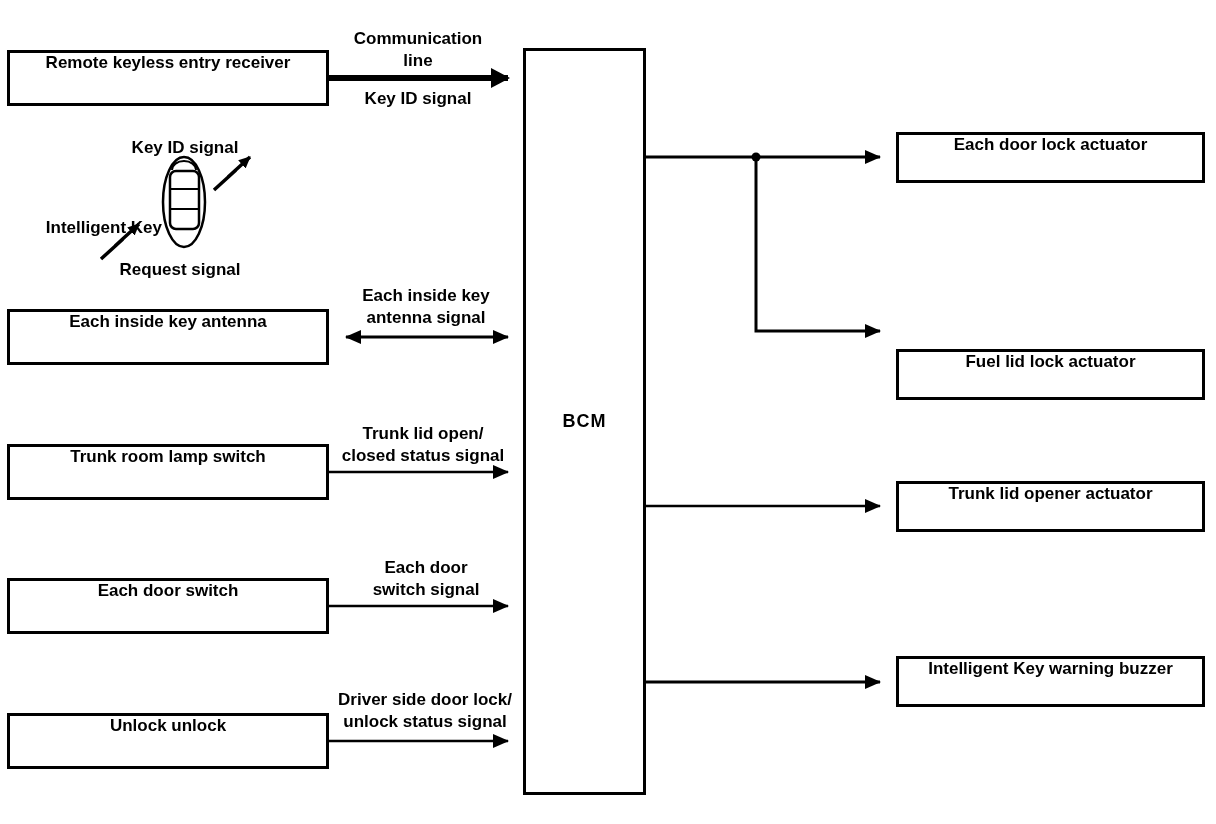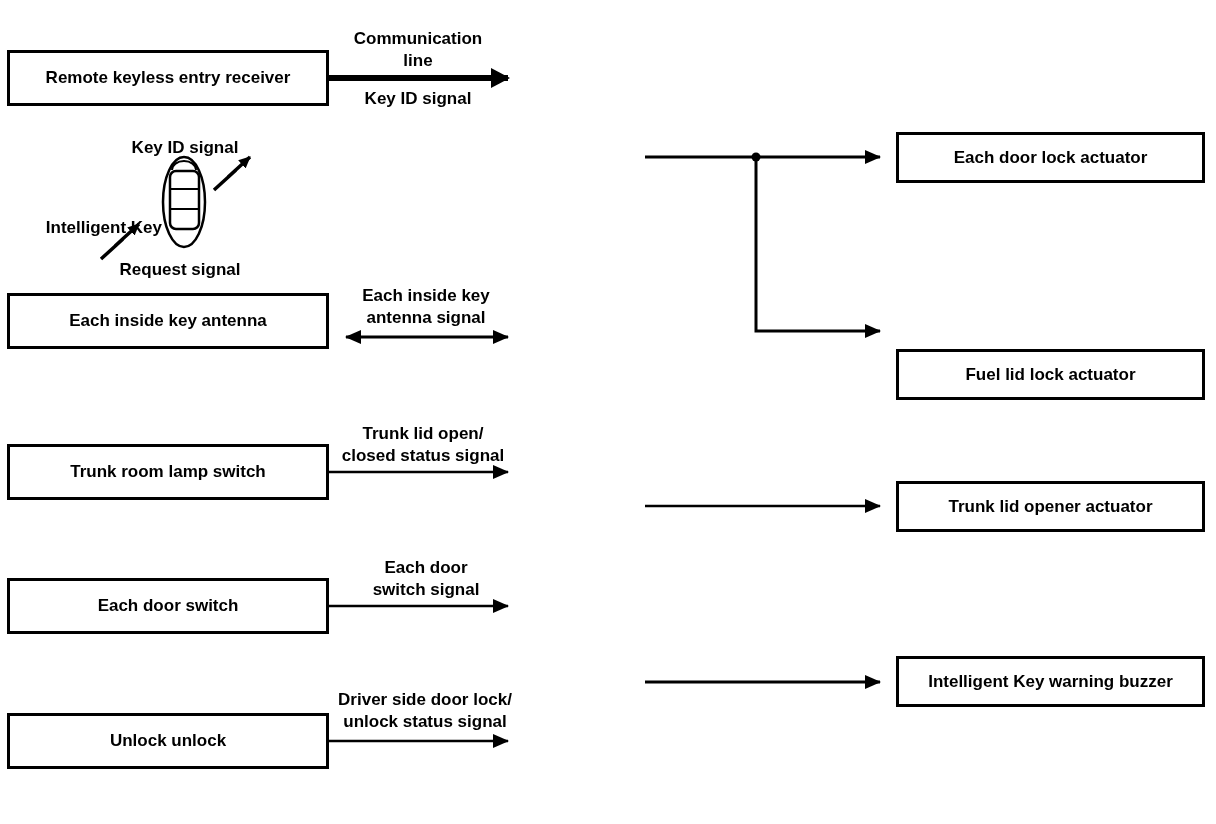--- a/index.html
+++ b/index.html
@@ -2,21 +2,21 @@
 <html><head>
 <meta charset="utf-8">
 <style>
   html,body{margin:0;padding:0;background:#fff;}
   .canvas{
     position:relative;width:1216px;height:824px;background:#fff;
     font-family:"Liberation Sans",sans-serif;color:#000;overflow:hidden;
   }
   .box{
     position:absolute;box-sizing:border-box;background:#fff;border:3px solid #000;
-    display:flex;align-items:center;justify-content:center;text-align:center;
+    display:flex;justify-content:center;text-align:center;
     font-weight:bold;font-size:17px;
   }
   .bcm{
     position:absolute;box-sizing:border-box;background:#fff;border:3px solid #000;
     display:flex;align-items:center;justify-content:center;
     font-weight:bold;font-size:18px;letter-spacing:1px;
   }
   .lbl{
     position:absolute;text-align:center;font-weight:bold;font-size:17px;
     line-height:22px;white-space:nowrap;
@@ -58,25 +58,28 @@
       <ellipse cx="184" cy="202" rx="21" ry="45" fill="#fff" stroke="#000" stroke-width="2.5"></ellipse>
       <path d="M 172,170 A 12,9 0 0 1 196,170" fill="none" stroke="#000" stroke-width="2"></path>
       <rect x="170" y="171" width="29" height="58" rx="6" fill="#fff" stroke="#000" stroke-width="2.5"></rect>
       <line x1="170" y1="189" x2="199" y2="189" stroke="#000" stroke-width="2"></line>
       <line x1="170" y1="209" x2="199" y2="209" stroke="#000" stroke-width="2"></line>
     </g>
     <polyline points="214,190 236,170 228,177 250,157" fill="none" stroke="#000" stroke-width="3.5" marker-end="url(#arrSmall)"></polyline>
     <polyline points="101,259 123,239 115,246 139,224" fill="none" stroke="#000" stroke-width="3.5" marker-end="url(#arrSmall)"></polyline>
   </svg>
 
+  <div class="bcm" style="left:523px;top:48px;width:123px;height:747px;">
+    <span>BCM</span>
+  </div>
 
   <div class="box" style="left:7px;top:50px;width:322px;height:56px;">
     <span>Remote keyless entry receiver</span>
   </div>
-  <div class="box" style="left:7px;top:293px;width:322px;height:56px;">
+  <div class="box" style="left:7px;top:309px;width:322px;height:56px;">
     <span>Each inside key antenna</span>
   </div>
   <div class="box" style="left:7px;top:444px;width:322px;height:56px;">
     <span>Trunk room lamp switch</span>
   </div>
   <div class="box" style="left:7px;top:578px;width:322px;height:56px;">
     <span>Each door switch</span>
   </div>
   <div class="box" style="left:7px;top:713px;width:322px;height:56px;">
     <span>Unlock unlock</span>

